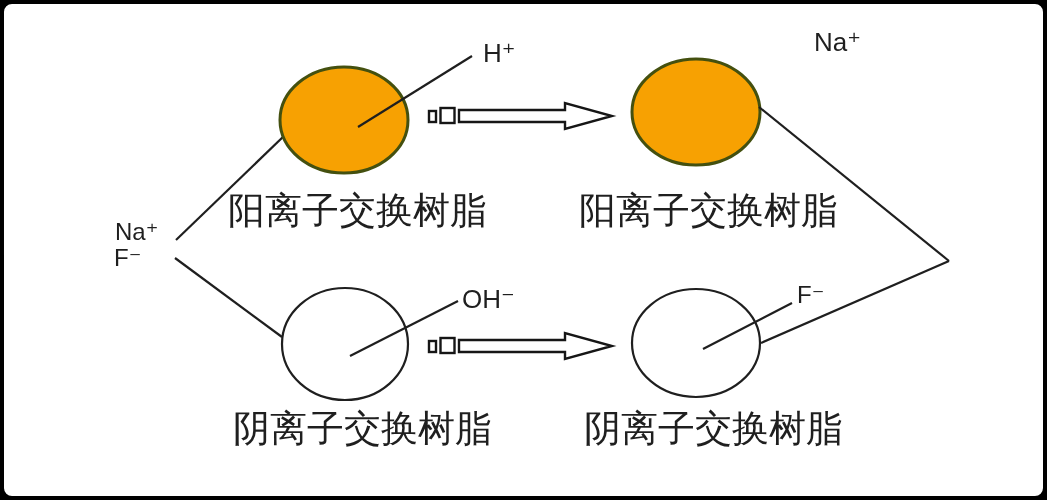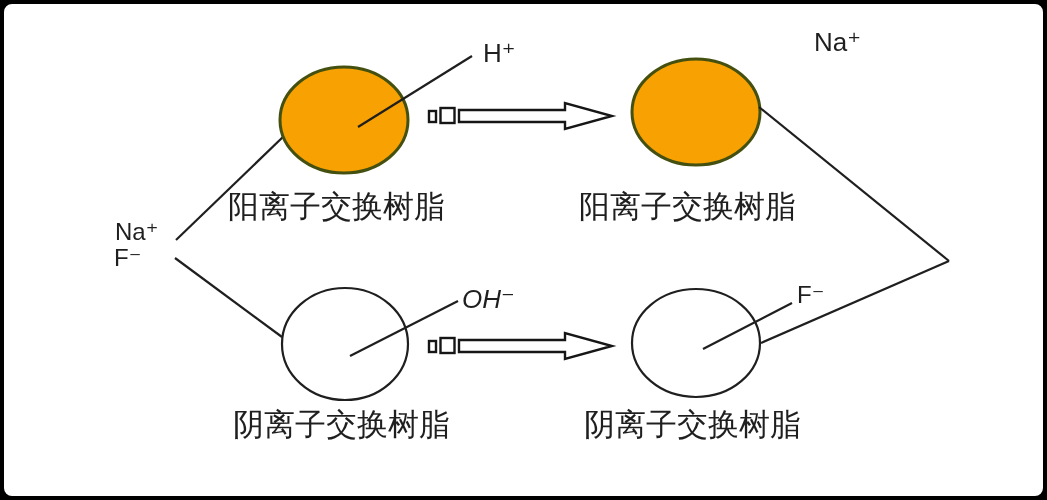--- a/index.html
+++ b/index.html
@@ -45,21 +45,21 @@
     stroke-linejoin: miter;
   }
   .lbl {
     position: absolute;
     color: #1f1f1f;
     line-height: 1.12;
     white-space: nowrap;
   }
   .ion { font-size: 24px; }
   .ion-lg { font-size: 26px; }
-  .cn { font-size: 31px; }
+  .cn { font-size: 37px; }
 </style>
 </head>
 <body>
 
 <div class="stage">
 
   <svg width="1047" height="500" viewBox="0 0 1047 500">
 
     <rect class="frame" x="2" y="2" width="1043" height="496" rx="10"></rect>
 
@@ -84,21 +84,21 @@
 
     <rect class="arrow-shape" x="429" y="341" width="7" height="11"></rect>
     <rect class="arrow-shape" x="440.5" y="338" width="14" height="15"></rect>
     <polygon class="arrow-shape" points="459,340 565,340 565,333 612,346 565,359 565,352 459,352"></polygon>
   </svg>
 
   <div class="lbl ion" style="left:115px; top:219px;">Na⁺</div>
   <div class="lbl ion" style="left:114px; top:245px;">F⁻</div>
 
   <div class="lbl ion-lg" style="left:483px; top:39px;">H⁺</div>
-  <div class="lbl ion-lg" style="left:462px; top:285px;font-style:italic;">OH⁻</div>
+  <div class="lbl ion-lg" style="left:462px; top:285px;">OH⁻</div>
 
   <div class="lbl ion-lg" style="left:814px; top:28px;">Na⁺</div>
   <div class="lbl ion" style="left:797px; top:282px;">F⁻</div>
 
   <div class="lbl cn" style="left:228px; top:190px;">阳离子交换树脂</div>
   <div class="lbl cn" style="left:579px; top:190px;">阳离子交换树脂</div>
   <div class="lbl cn" style="left:233px; top:408px;">阴离子交换树脂</div>
   <div class="lbl cn" style="left:584px; top:408px;">阴离子交换树脂</div>
 
 </div>

